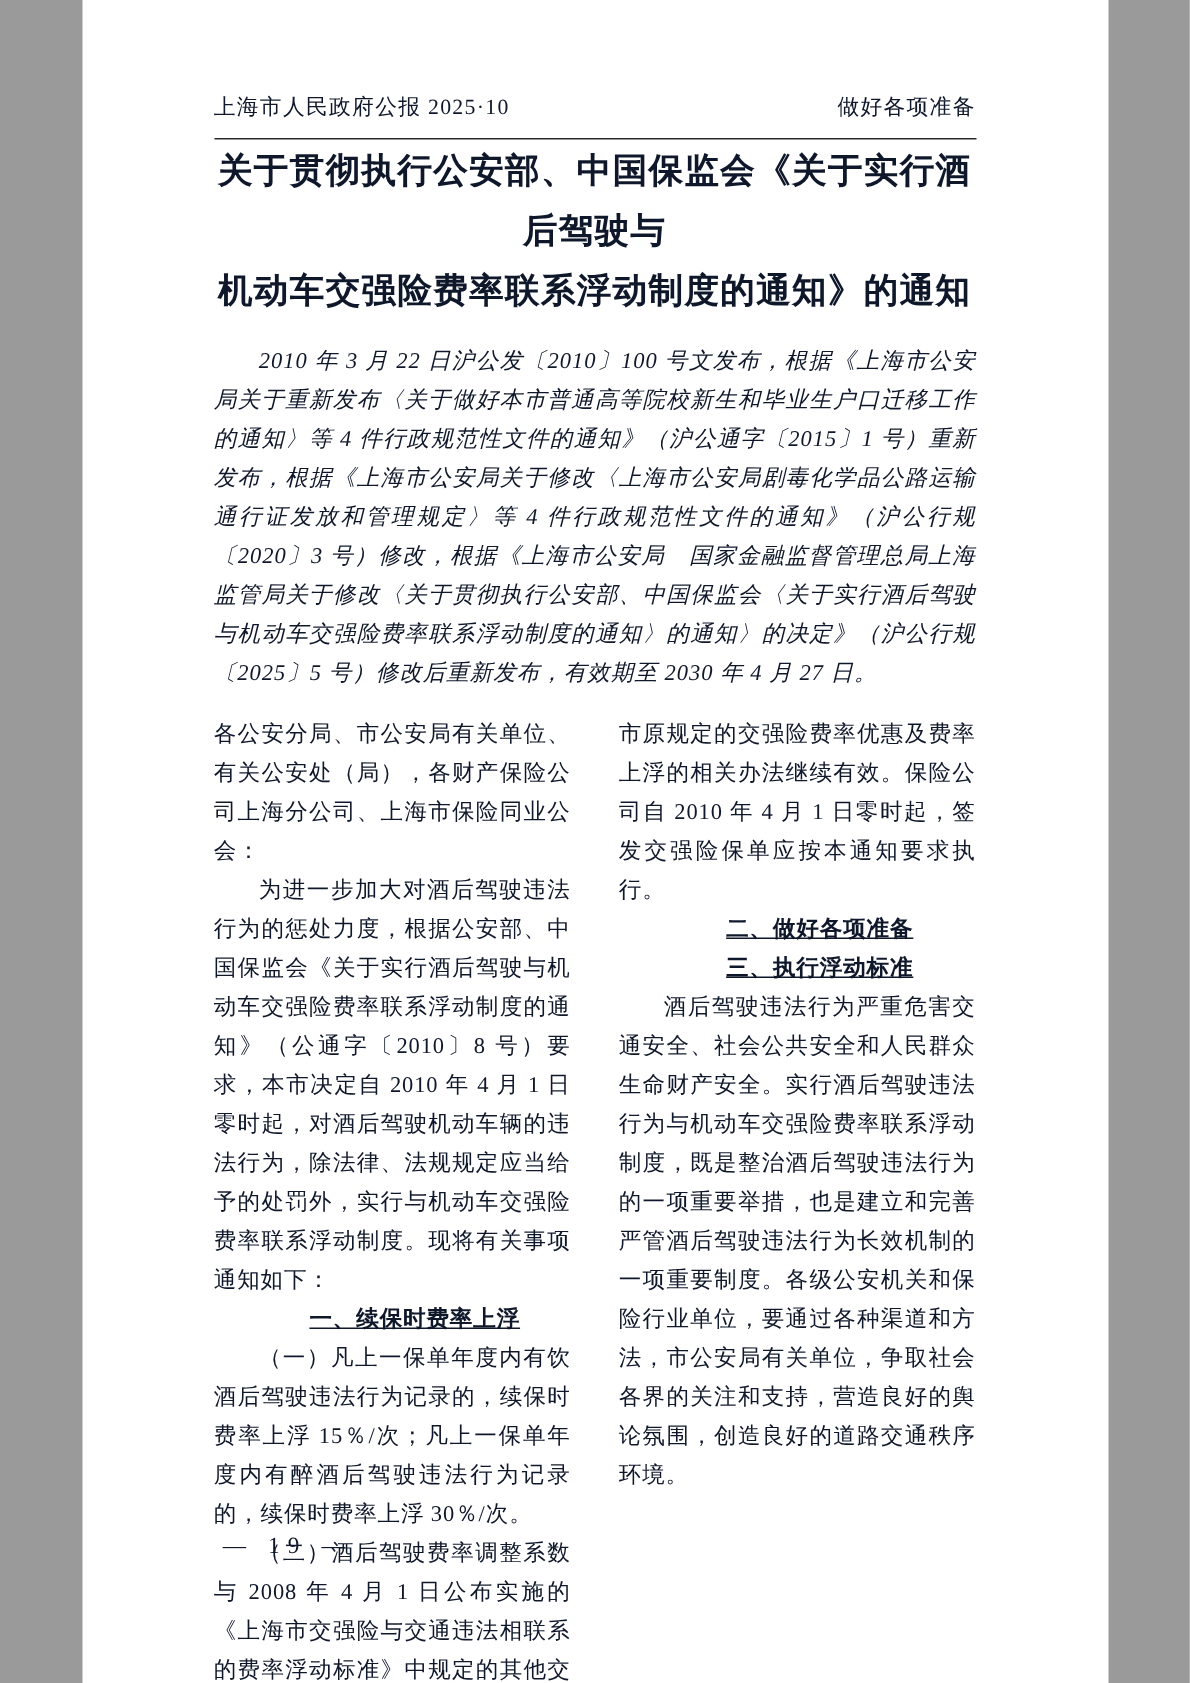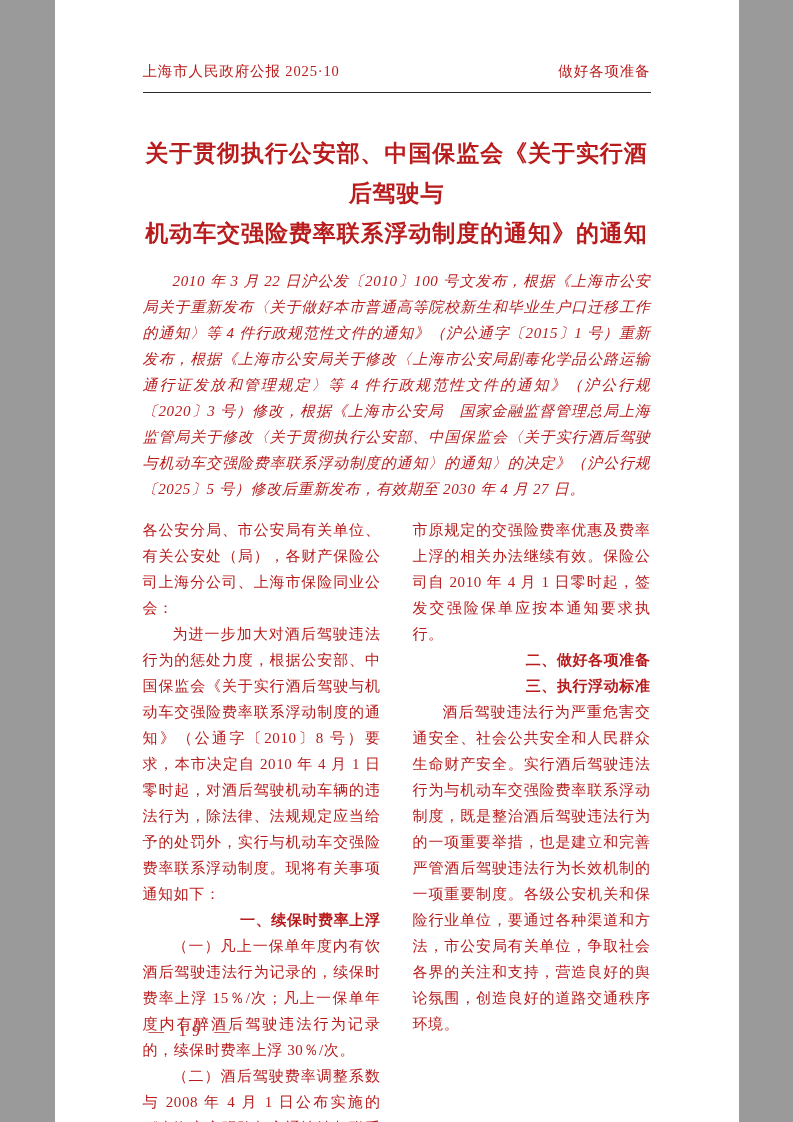--- a/index.html
+++ b/index.html
@@ -3,21 +3,21 @@
 <meta charset="utf-8">
 <style>
   * { margin: 0; padding: 0; box-sizing: border-box; }
   html, body { background: #9a9a9a; }
   .sheet {
     position: relative;
     width: 684px;
     height: 1122px;
     margin: 0 auto;
     background: #ffffff;
-    color: #b91c1c;
+    color: #0f172a;
     font-family: "Liberation Serif", "DejaVu Serif", serif;
     overflow: hidden;
   }
   .content {
     position: absolute;
     left: 88px;
     right: 88px;
     top: 62px;
   }
   
@@ -25,21 +25,20 @@
     display: flex;
     justify-content: space-between;
     align-items: flex-end;
     font-size: 14.5px;
     letter-spacing: 0.06em;
     padding-bottom: 11px;
     border-bottom: 1.5px solid #2b2b2b;
   }
   
   .article-title {
-    margin-top: 40px;
     text-align: center;
     font-family: "Liberation Sans", "DejaVu Sans", sans-serif;
     font-weight: bold;
     font-size: 23px;
     line-height: 40px;
     letter-spacing: 0.04em;
   }
   .article-title .t-line { display: block; }
   
   .preamble {
@@ -68,21 +67,22 @@
   .para {
     text-indent: 2em;
     text-align: justify;
     text-justify: inter-character;
   }
   .para.no-indent { text-indent: 0; }
   .heading {
     text-indent: 2em;
     font-family: "Liberation Sans", "DejaVu Sans", sans-serif;
     font-weight: bold;
-    text-align: right;
+    text-align: center;
+    text-decoration: underline;
   }
   
   .page-number {
     position: absolute;
     left: 94px;
     top: 1022px;
     font-size: 15.5px;
     letter-spacing: 0.35em;
   }
 </style>

